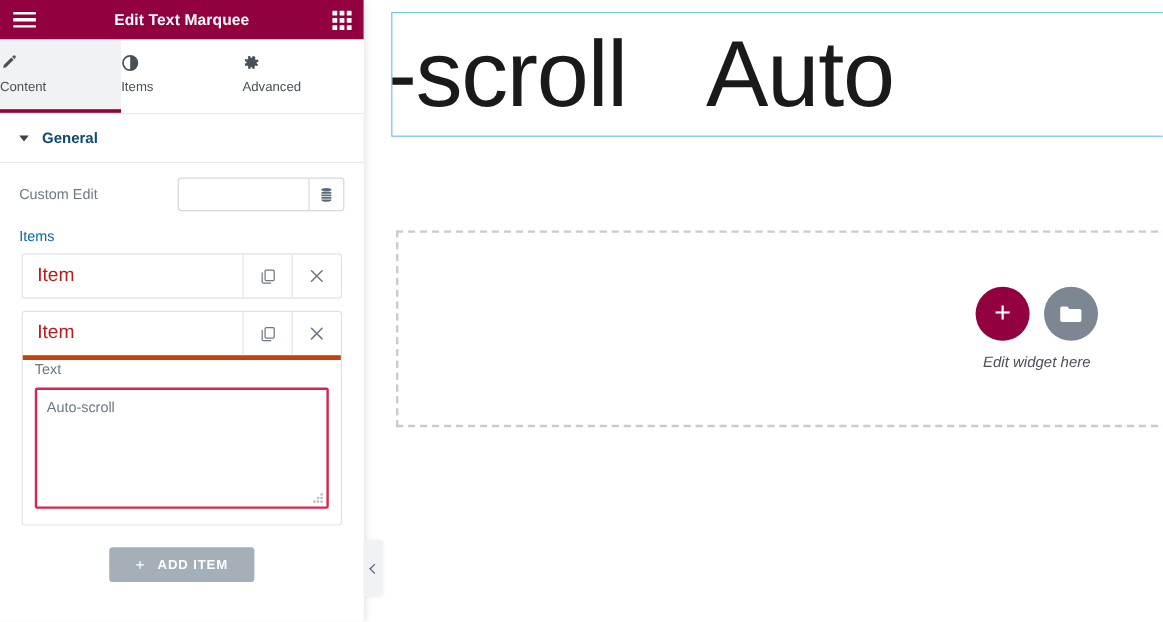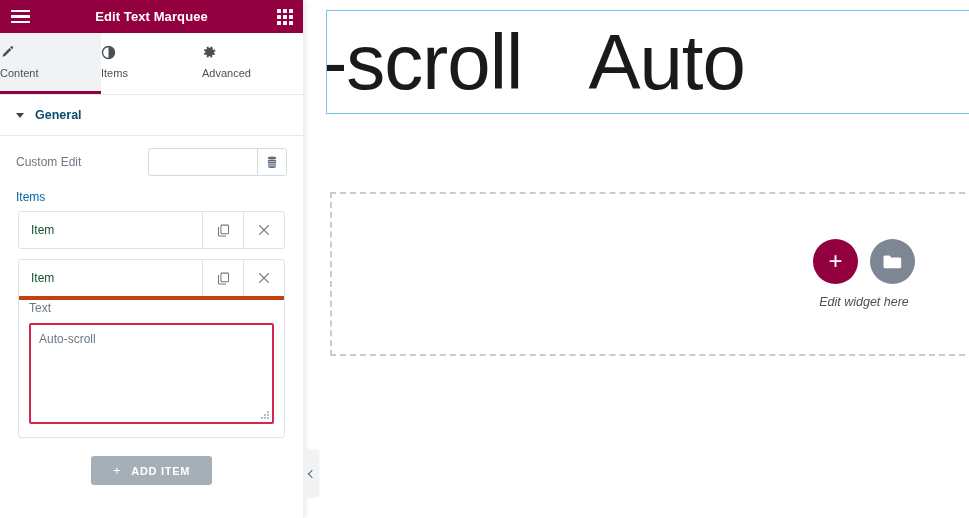--- a/index.html
+++ b/index.html
@@ -211,22 +211,22 @@
   .rep-head {
     display: flex;
     align-items: stretch;
     height: 36px;
   }
   .rep-title {
     flex: 1;
     display: flex;
     align-items: center;
     padding-left: 12px;
-    font-size: 12px;
-    color: #14532d;
+    font-size: 16px;
+    color: #b91c1c;
     cursor: move;
   }
   .rep-btn {
     width: 40px;
     border-left: 1px solid #e0e3e6;
     display: flex;
     align-items: center;
     justify-content: center;
     cursor: pointer;
     color: #6d7882;

